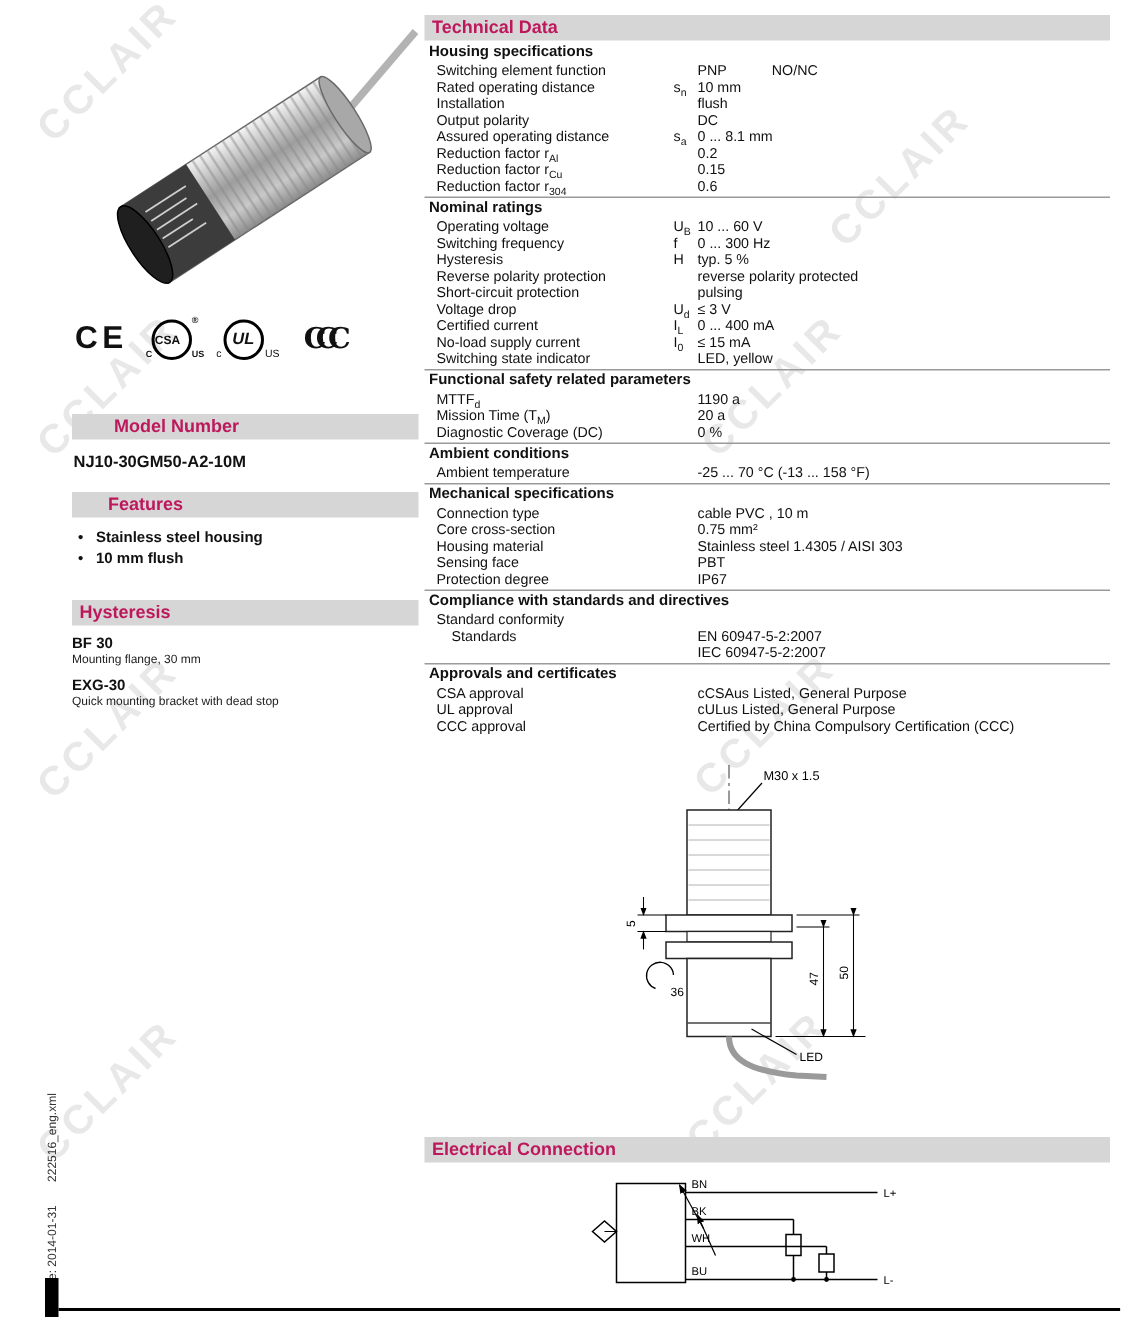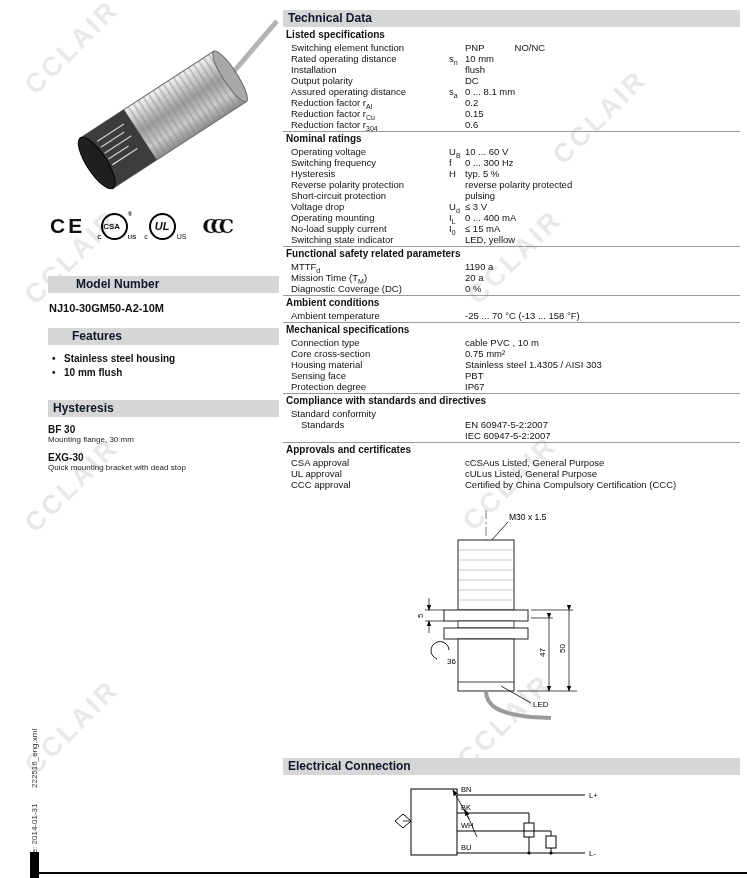--- a/index.html
+++ b/index.html
@@ -17,21 +17,21 @@
 
   
   .reg-mark { position:absolute; left:30px; top:852px; width:9px; height:26px; background:#000; }
   .bottom-rule { position:absolute; left:39px; top:872px; width:708px; height:2px; background:#000; }
 
   
   .left-col { position:absolute; left:48px; top:10px; width:231px; }
   .right-col { position:absolute; left:283px; top:10px; width:457px; }
 
   .hbar { background:#d6d6d6; font-weight:bold; font-size:12px; line-height:17px;
-          padding:0 5px; color:#0f172a; }
+          padding:0 5px; color:#be185d; }
 
   
   .photo { position:relative; height:190px; }
   .certs { height:36px; margin-top:8px; display:flex; align-items:center; gap:16px; padding-left:2px; }
   .ce-text { font-size:21px; font-weight:600; letter-spacing:3px; }
   .mark-circle { position:relative; width:27px; height:27px; border:2px solid #000; border-radius:50%;
                  display:flex; align-items:center; justify-content:flex-start; font-size:8px; font-weight:bold; }
   .mark-circle .reg { position:absolute; right:-6px; top:-4px; font-size:6px; }
   .mark-circle .cl { position:absolute; left:-6px; bottom:-2px; font-size:6px; }
   .mark-circle .cr { position:absolute; right:-10px; bottom:-2px; font-size:6px; }
@@ -159,21 +159,21 @@
           <div class="acc-name">EXG-30</div>
           <div class="acc-desc">Quick mounting bracket with dead stop</div>
         </div>
       </div>
   </div>
 
   <div class="right-col">
 
     <div class="hbar">Technical Data</div>
     <div id="tech-table">
-        <div class="sec-title">Listed specifications</div>
+        <div class="sec-title">Housing specifications</div>
         <div class="row">
           <div class="lab">Switching element function</div>
           <div class="sym"></div>
           <div class="val">PNP<span class="val2">NO/NC</span></div>
         </div>
         <div class="row">
           <div class="lab">Rated operating distance</div>
           <div class="sym">s<sub>n</sub></div>
           <div class="val">10 mm</div>
         </div>
@@ -232,21 +232,21 @@
           <div class="lab">Short-circuit protection</div>
           <div class="sym"></div>
           <div class="val">pulsing</div>
         </div>
         <div class="row">
           <div class="lab">Voltage drop</div>
           <div class="sym">U<sub>d</sub></div>
           <div class="val">≤ 3 V</div>
         </div>
         <div class="row">
-          <div class="lab">Operating mounting</div>
+          <div class="lab">Certified current</div>
           <div class="sym">I<sub>L</sub></div>
           <div class="val">0 ... 400 mA</div>
         </div>
         <div class="row">
           <div class="lab">No-load supply current</div>
           <div class="sym">I<sub>0</sub></div>
           <div class="val">≤ 15 mA</div>
         </div>
         <div class="row">
           <div class="lab">Switching state indicator</div>

